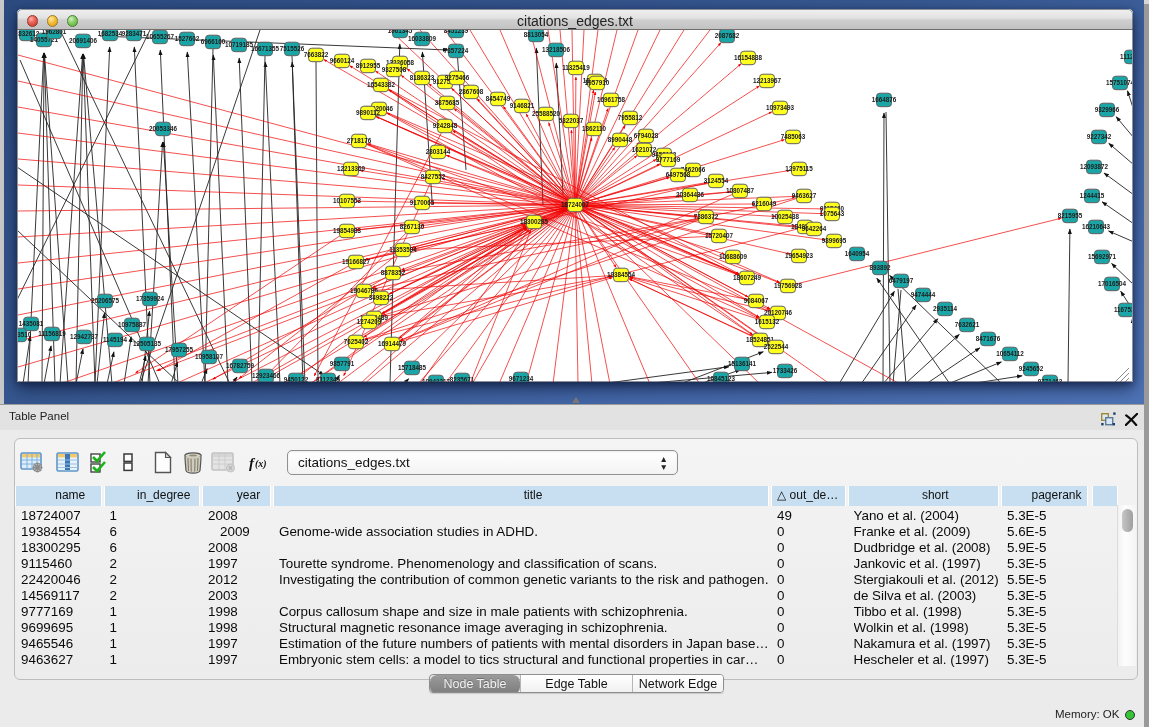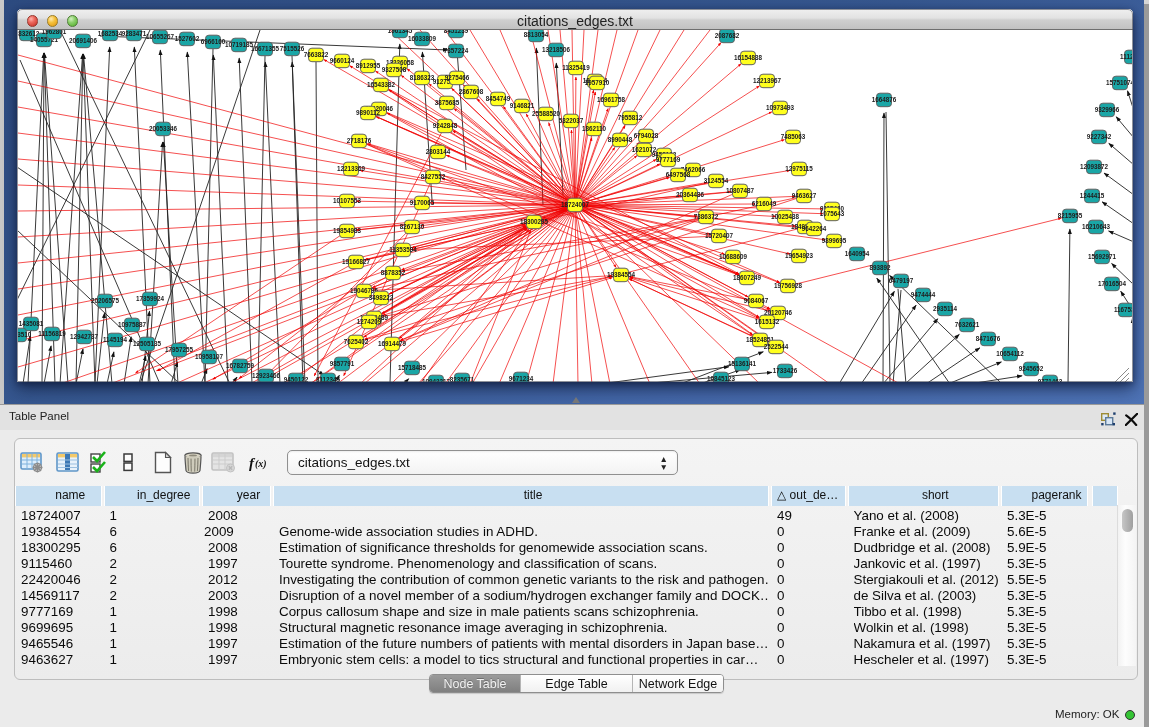--- a/index.html
+++ b/index.html
@@ -49,21 +49,21 @@
   background:linear-gradient(90deg,#f2f2f2,#fdfdfd 40%,#f4f4f4); border-left:1px solid #dcdcdc; }
 #vthumb { position:absolute; left:3.5px; top:4px; width:11px; height:23px; border-radius:6px;
   background:linear-gradient(90deg,#c6c6c6,#9f9f9f); }
 
 
 #segs { position:absolute; left:429px; top:674px; height:19px; display:flex;
   border:1px solid #8e8e8e; border-radius:4px; overflow:hidden;
   box-shadow:0 1px 1px rgba(0,0,0,.15); }
 .seg { height:19px; line-height:18px; font-size:12.5px; text-align:center; color:#111;
   background:linear-gradient(#fff,#efefef); border-left:1px solid #b5b5b5; }
-.seg.first { border-left:none; }
+.seg.first { border-left:none;border-radius:7px; }
 .seg.sel { background:linear-gradient(#9b9b9b,#7c7c7c); color:#f2f2f2; text-shadow:0 -1px 0 rgba(0,0,0,.25); }
 #memrow { position:absolute; right:14px; top:708px; font-size:11.5px; color:#222; }
 #memdot { display:inline-block; width:10.5px; height:10.5px; border-radius:50%;
   background:#35c435; border:1.2px solid #333; vertical-align:-2px; margin-left:5px; }
 
 
 .ic { position:absolute; top:451px; }
 svg.icn { display:block; }
 #combo { position:absolute; left:287px; top:450px; width:391px; height:25px;
   border:1px solid #909090; border-radius:5px; background:linear-gradient(#fff,#f3f3f3);
@@ -762,37 +762,36 @@
       <div class="hc" style="left:771px;width:74.5px;text-align:left;padding-left:5px;">△ out_de…</div>
       <div class="hc" style="left:847.5px;width:151.5px;text-align:center;">short</div>
       <div class="hc" style="left:1001px;width:87px;text-align:center;">pagerank</div>
       <div class="hc" style="left:1092px;width:4px"></div>
     </div>
     <div class="tr" style="top:507.5px">
       <div class="tc" style="left:21px;width:80.5px">18724007</div>
       <div class="tc" style="left:109.5px;width:90.5px">1</div>
       <div class="tc" style="left:208px;width:63px">2008</div>
       <div class="tc" style="left:777px;width:68.5px">49</div>
-      <div class="tc" style="left:853.5px;width:145.5px">Yano et al. (2008)</div>
+      <div class="tc" style="left:853.5px;width:145.5px">Yano et al. (2004)</div>
       <div class="tc" style="left:1007px;width:81px">5.3E-5</div>
     </div>
     <div class="tr" style="top:523.5px">
       <div class="tc" style="left:21px;width:80.5px">19384554</div>
       <div class="tc" style="left:109.5px;width:90.5px">6</div>
-      <div class="tc" style="left:204px;width:63px">2009</div>
+      <div class="tc" style="left:220px;width:63px">2009</div>
       <div class="tc" style="left:279px;width:490px">Genome-wide association studies in ADHD.</div>
       <div class="tc" style="left:777px;width:68.5px">0</div>
       <div class="tc" style="left:853.5px;width:145.5px">Franke et al. (2009)</div>
       <div class="tc" style="left:1007px;width:81px">5.6E-5</div>
     </div>
     <div class="tr" style="top:539.5px">
       <div class="tc" style="left:21px;width:80.5px">18300295</div>
       <div class="tc" style="left:109.5px;width:90.5px">6</div>
       <div class="tc" style="left:208px;width:63px">2008</div>
-      <div class="tc" style="left:279px;width:490px">Estimation of significance thresholds for genomewide association scans.</div>
       <div class="tc" style="left:777px;width:68.5px">0</div>
       <div class="tc" style="left:853.5px;width:145.5px">Dudbridge et al. (2008)</div>
       <div class="tc" style="left:1007px;width:81px">5.9E-5</div>
     </div>
     <div class="tr" style="top:555.5px">
       <div class="tc" style="left:21px;width:80.5px">9115460</div>
       <div class="tc" style="left:109.5px;width:90.5px">2</div>
       <div class="tc" style="left:208px;width:63px">1997</div>
       <div class="tc" style="left:279px;width:490px">Tourette syndrome. Phenomenology and classification of scans.</div>
       <div class="tc" style="left:777px;width:68.5px">0</div>
@@ -805,30 +804,29 @@
       <div class="tc" style="left:208px;width:63px">2012</div>
       <div class="tc" style="left:279px;width:490px">Investigating the contribution of common genetic variants to the risk and pathogen…</div>
       <div class="tc" style="left:777px;width:68.5px">0</div>
       <div class="tc" style="left:853.5px;width:145.5px">Stergiakouli et al. (2012)</div>
       <div class="tc" style="left:1007px;width:81px">5.5E-5</div>
     </div>
     <div class="tr" style="top:587.5px">
       <div class="tc" style="left:21px;width:80.5px">14569117</div>
       <div class="tc" style="left:109.5px;width:90.5px">2</div>
       <div class="tc" style="left:208px;width:63px">2003</div>
-      <div class="tc" style="left:279px;width:490px">Disruption of a novel member of a sodium/hydrogen exchanger family and DOCK…</div>
       <div class="tc" style="left:777px;width:68.5px">0</div>
       <div class="tc" style="left:853.5px;width:145.5px">de Silva et al. (2003)</div>
       <div class="tc" style="left:1007px;width:81px">5.3E-5</div>
     </div>
     <div class="tr" style="top:603.5px">
       <div class="tc" style="left:21px;width:80.5px">9777169</div>
       <div class="tc" style="left:109.5px;width:90.5px">1</div>
       <div class="tc" style="left:208px;width:63px">1998</div>
-      <div class="tc" style="left:279px;width:490px">Corpus callosum shape and size in male patients scans schizophrenia.</div>
+      <div class="tc" style="left:279px;width:490px">Corpus callosum shape and size in male patients with schizophrenia.</div>
       <div class="tc" style="left:777px;width:68.5px">0</div>
       <div class="tc" style="left:853.5px;width:145.5px">Tibbo et al. (1998)</div>
       <div class="tc" style="left:1007px;width:81px">5.3E-5</div>
     </div>
     <div class="tr" style="top:619.5px">
       <div class="tc" style="left:21px;width:80.5px">9699695</div>
       <div class="tc" style="left:109.5px;width:90.5px">1</div>
       <div class="tc" style="left:208px;width:63px">1998</div>
       <div class="tc" style="left:279px;width:490px">Structural magnetic resonance image averaging in schizophrenia.</div>
       <div class="tc" style="left:777px;width:68.5px">0</div>

